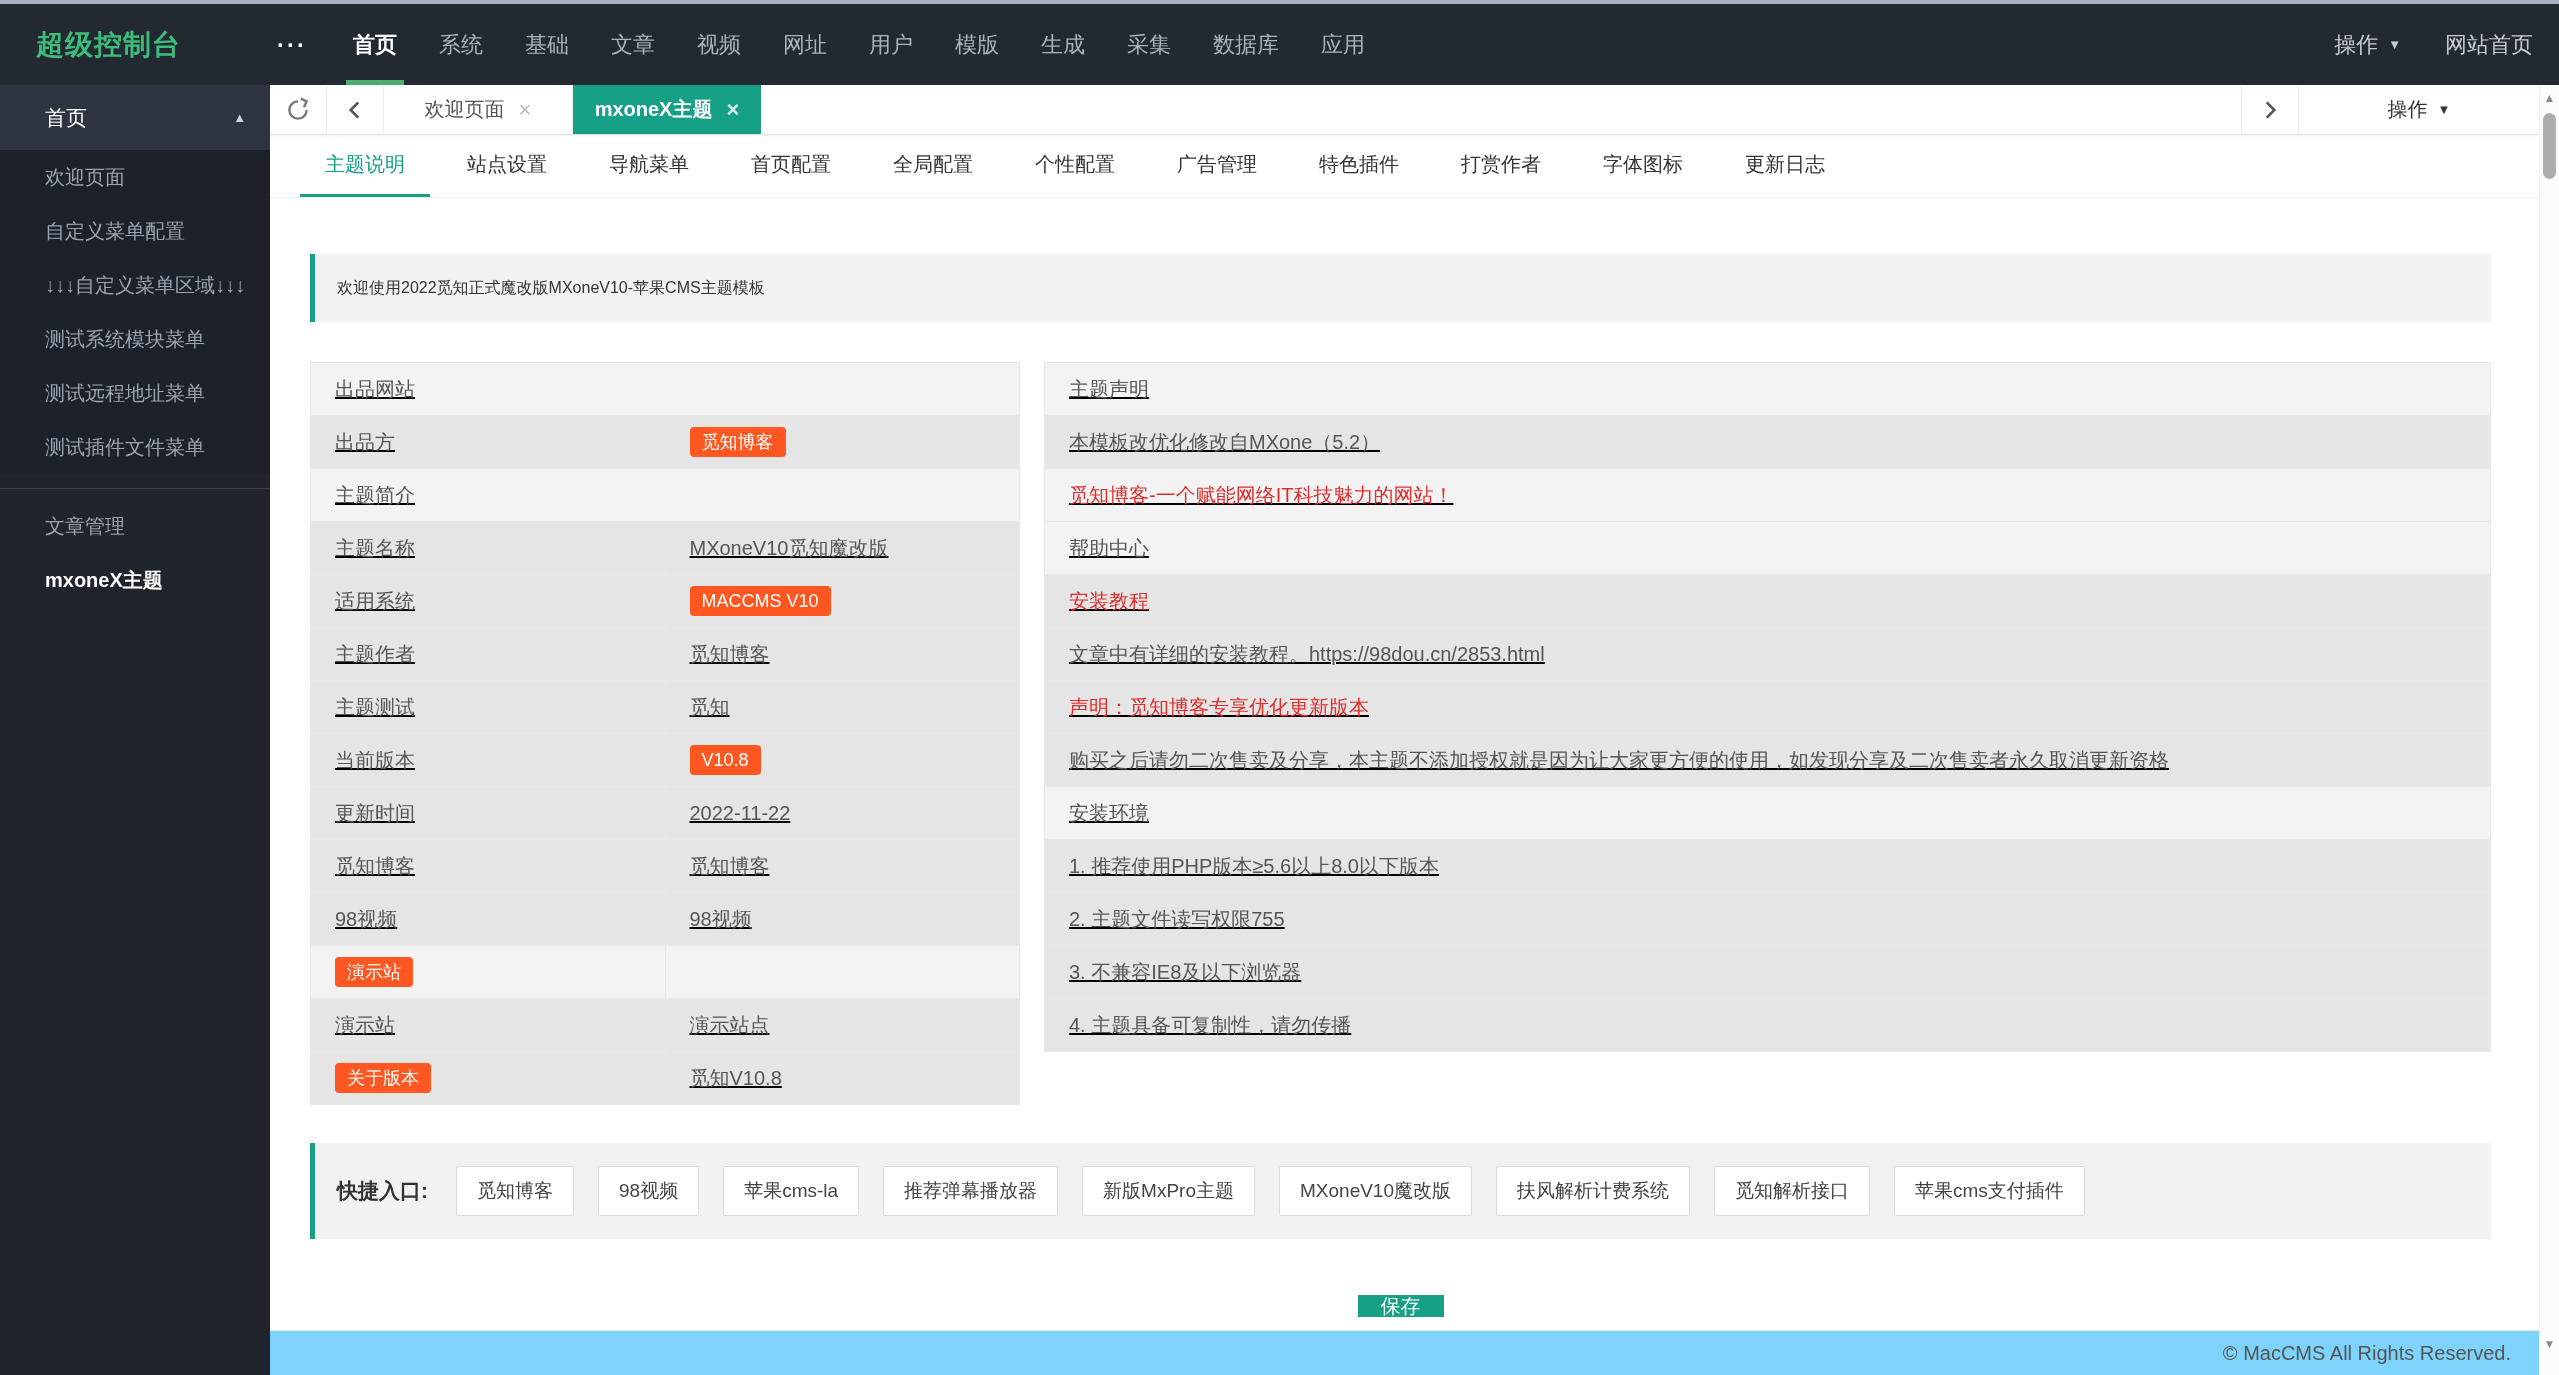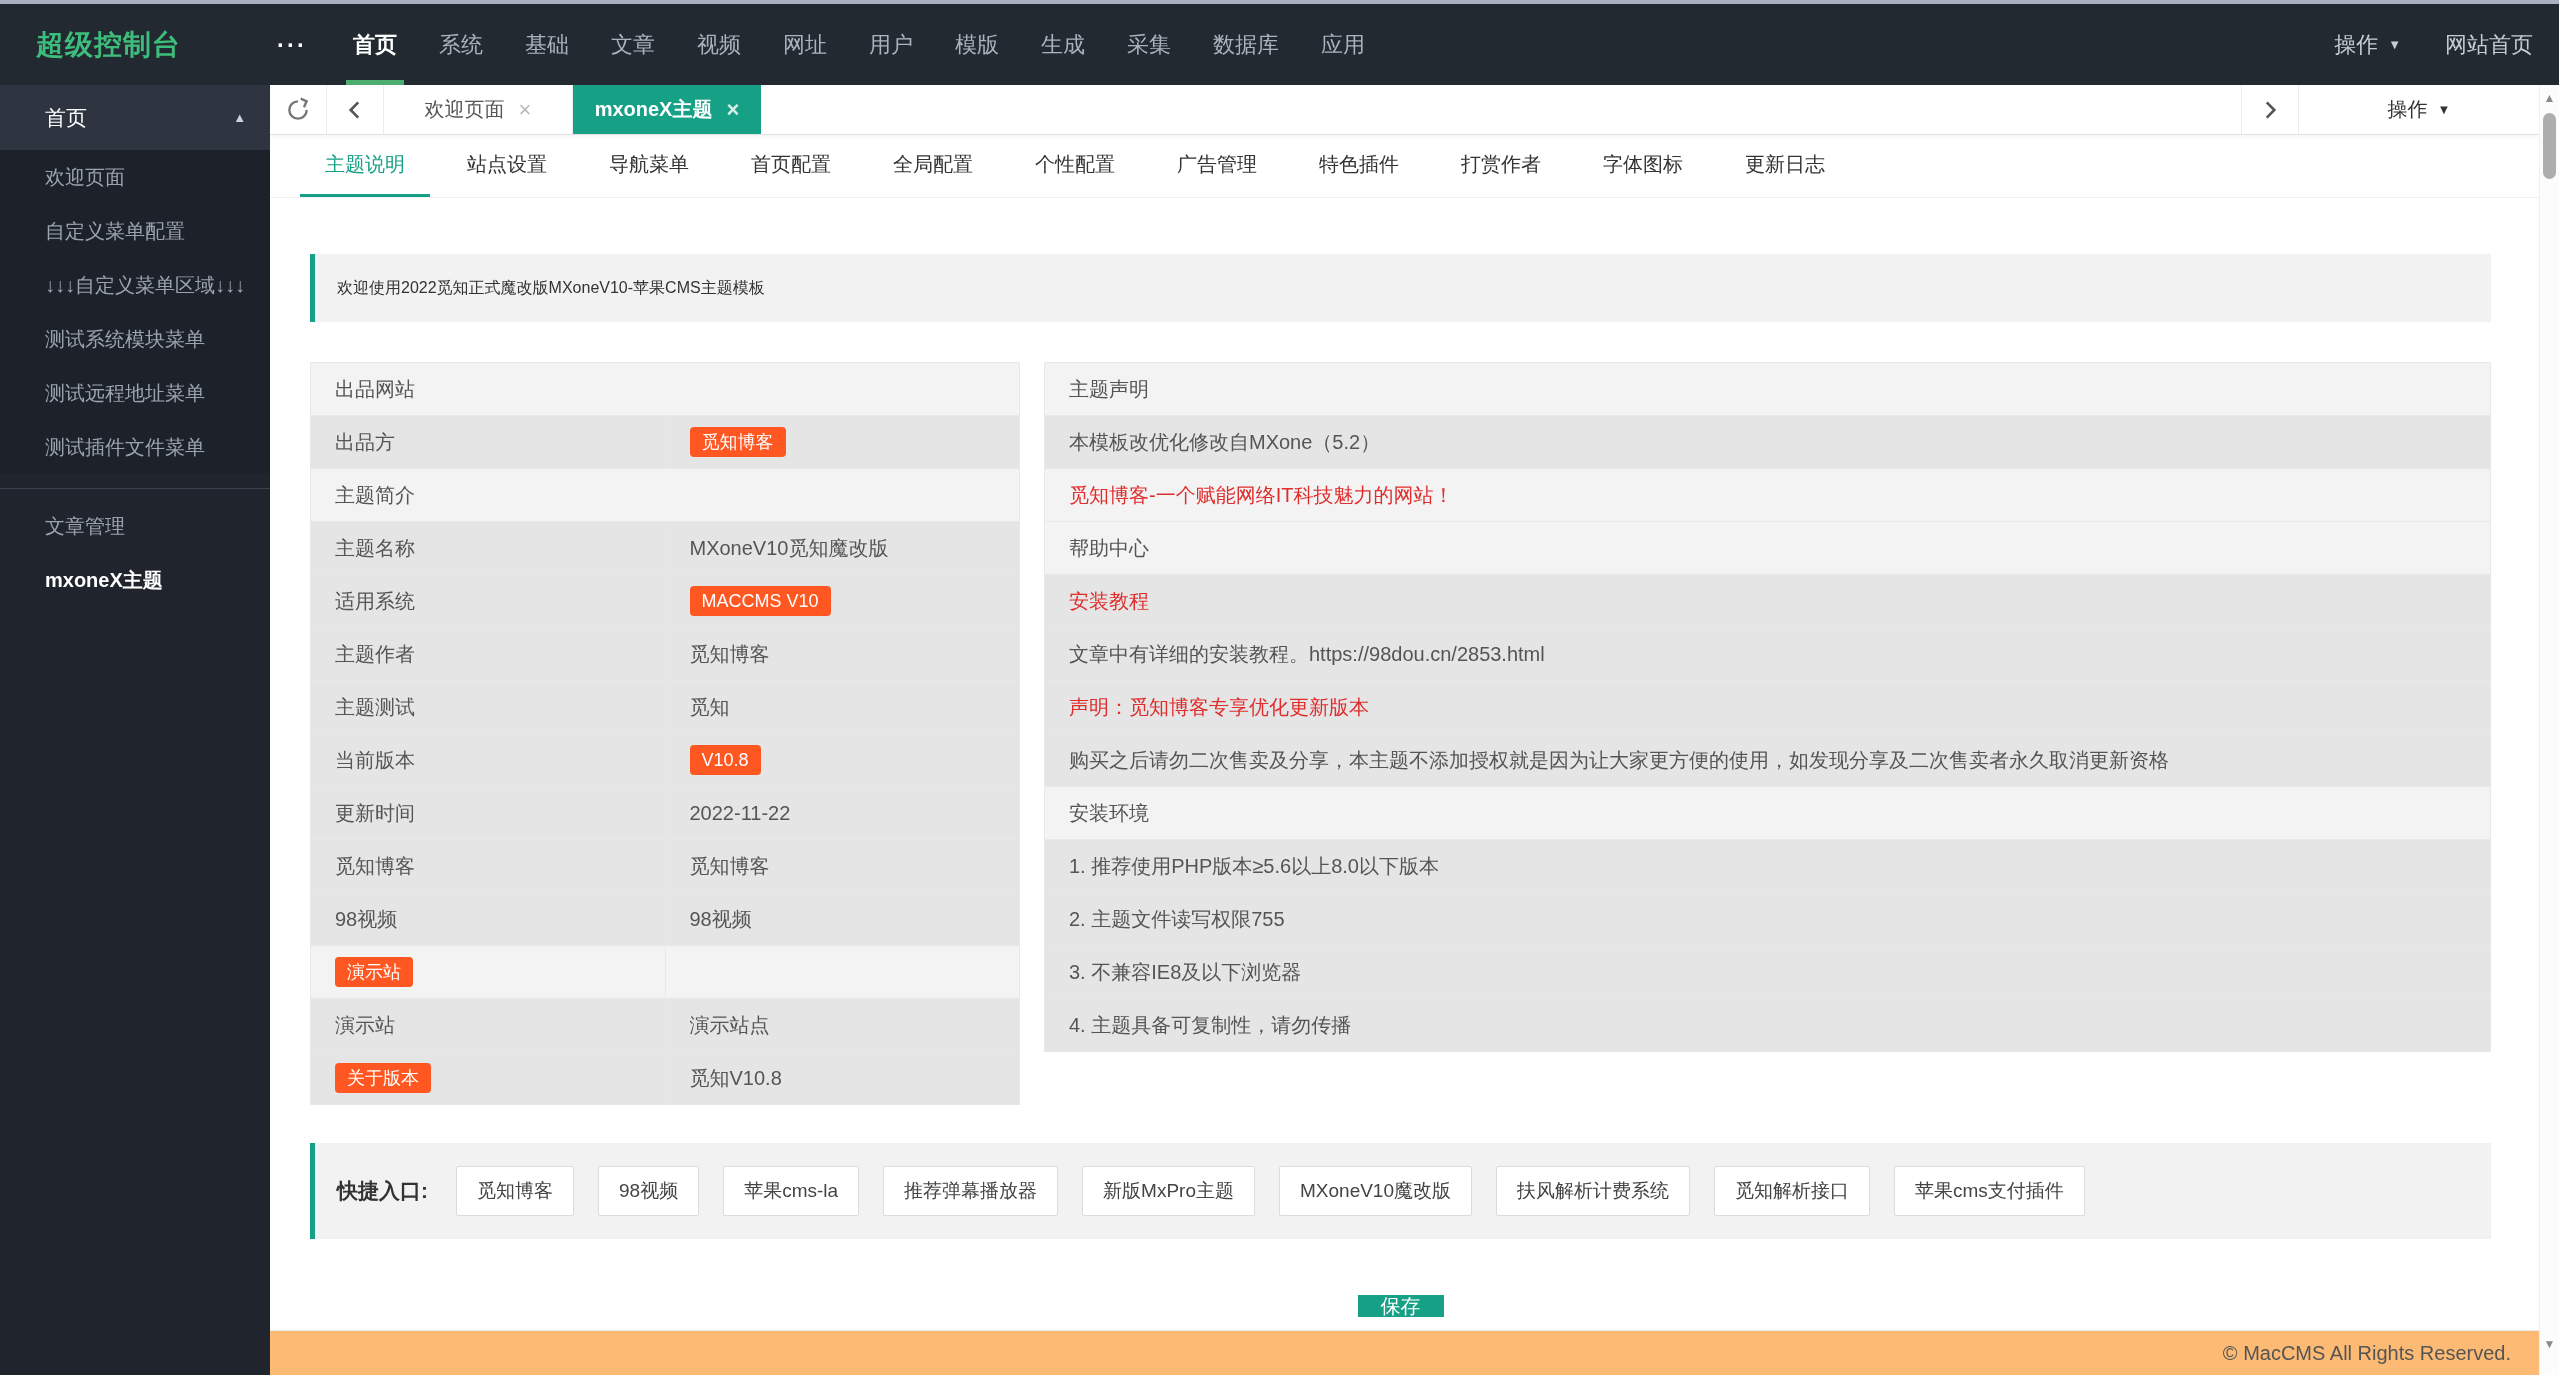--- a/index.html
+++ b/index.html
@@ -43,39 +43,39 @@
   .ts-btn.right{border-left:1px solid #ececec;border-right:1px solid #ececec;}
   .ts-action{width:240px;display:flex;align-items:center;justify-content:center;font-size:20px;color:#333;gap:10px;cursor:pointer;}
   .ts-action .tiny-caret{color:#333;}
   
   .subnav{height:62px;padding-left:30px;display:flex;border-bottom:1px solid #f1f1f1;gap:12px;}
   .sn-item{line-height:58px;padding:0 25px;font-size:20px;color:#333;border-bottom:3px solid transparent;cursor:pointer;white-space:nowrap;}
   .sn-item.active{color:#16a085;border-bottom-color:#16a085;}
   
   .content{padding:0 48px 0 40px;}
   .alertbox{margin-top:56px;height:68px;background:#f2f2f2;border-left:5px solid #16a085;display:flex;align-items:center;padding-left:22px;font-size:16px;color:#333;}
-  .tables{margin-top:40px;display:flex;gap:24px;align-items:flex-start;}
+  .tables{margin-top:40px;display:flex;gap:24px;align-items:flex-start;text-decoration:underline;}
   table{border-collapse:collapse;table-layout:fixed;}
   .t-left{width:710px;}
   .t-right-wrap{flex:1;}
   .t-right{width:100%;}
   td{border:1px solid #e8e8e8;height:52px;font-size:20px;color:#555;padding:0 10px 0 24px;font-weight:normal;background:#e5e5e5;}
   .t-left td.k{width:230px;}
   tr.gray td{background:#f3f3f3;}
   .badge{display:inline-block;background:#ff5722;color:#ffffff;font-size:18px;padding:6px 12px;border-radius:4px;line-height:1;}
   td.red{color:#e02d2d;}
   
   .quick{margin-top:38px;height:96px;background:#f2f2f2;border-left:5px solid #16a085;display:flex;align-items:center;padding-left:22px;}
   .quick-label{font-size:21px;color:#333;font-weight:bold;margin-right:4px;white-space:nowrap;}
   .qbtn{margin-left:24px;height:50px;line-height:48px;padding:0 20px;background:#ffffff;border:1px solid #dcdcdc;border-radius:2px;font-size:19px;color:#444;cursor:pointer;white-space:nowrap;box-sizing:border-box;}
   
   .save-wrap{margin-top:56px;height:22px;overflow:hidden;display:flex;justify-content:center;align-items:center;}
   .save-btn{min-width:86px;height:44px;background:#16a085;color:#ffffff;font-size:20px;border:none;border-radius:3px;padding:0 22px;cursor:pointer;font-family:inherit;}
   
-  .footer{position:absolute;bottom:0;left:0;width:100%;height:45px;background:#fdba74;border-top:1px solid #e8e8e8;line-height:44px;text-align:right;padding-right:28px;font-size:20px;color:#555;box-sizing:border-box;}
+  .footer{position:absolute;bottom:0;left:0;width:100%;height:45px;background:#7dd3fc;border-top:1px solid #e8e8e8;line-height:44px;text-align:right;padding-right:28px;font-size:20px;color:#555;box-sizing:border-box;}
   
   .scrollbar{position:absolute;top:85px;right:0;width:20px;height:1290px;background:#fcfcfc;border-left:1px solid #f0f0f0;box-sizing:border-box;}
   .sb-up{position:absolute;top:6px;left:0;width:100%;text-align:center;font-size:12px;color:#8a8a8a;cursor:pointer;}
   .sb-thumb{position:absolute;top:28px;left:3px;width:13px;height:66px;background:#aeaeae;border-radius:7px;cursor:pointer;}
   .sb-down{position:absolute;bottom:24px;left:0;width:100%;text-align:center;font-size:12px;color:#8a8a8a;cursor:pointer;}
   svg{display:block;}
 </style>
 </head>
 <body>
 

